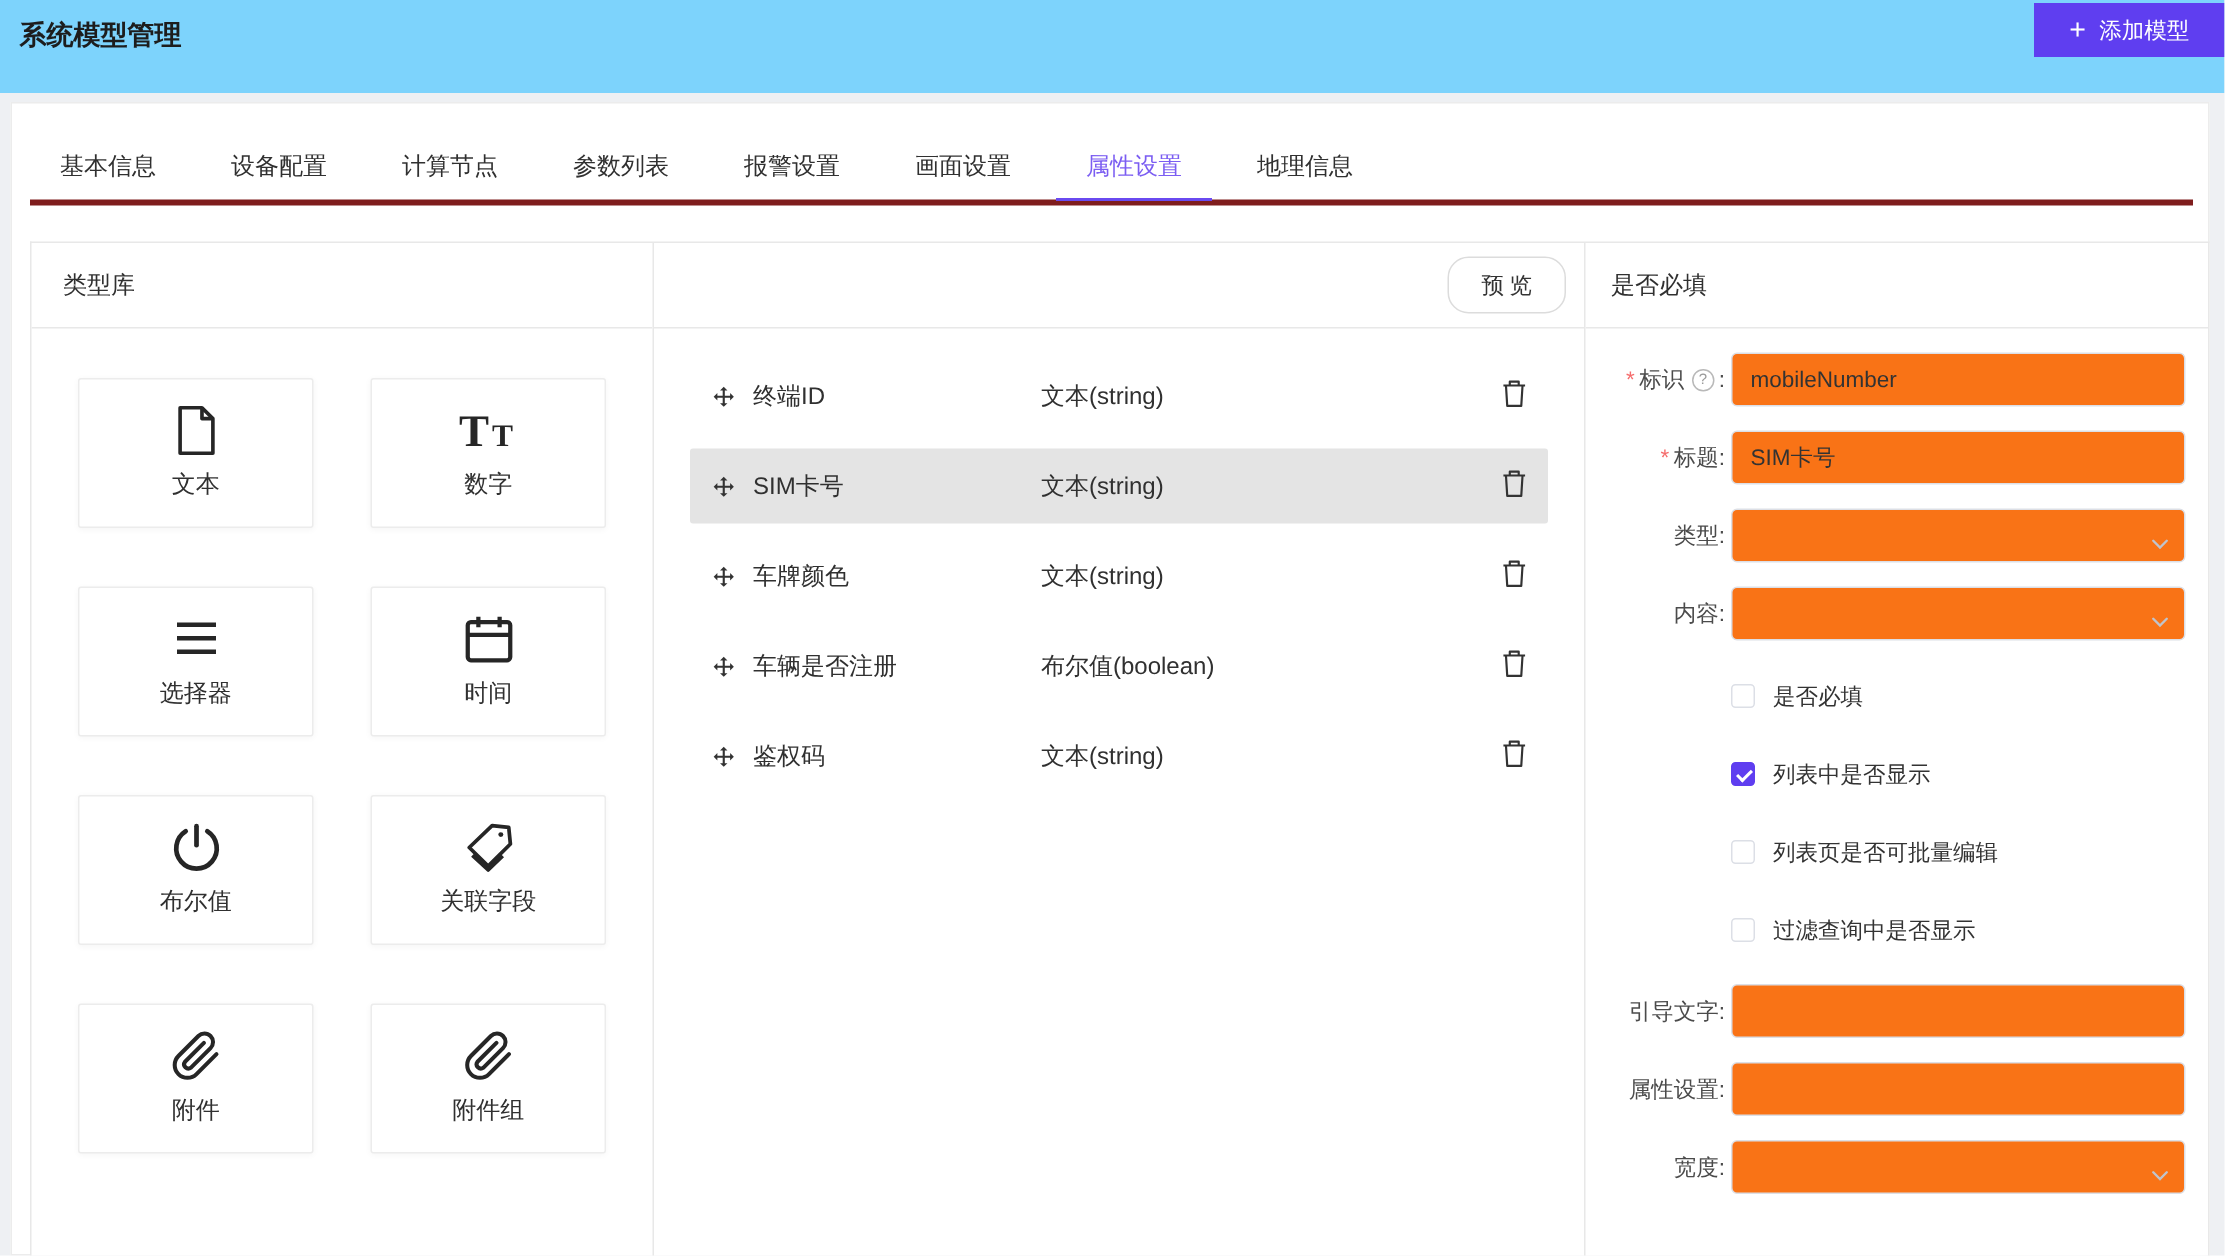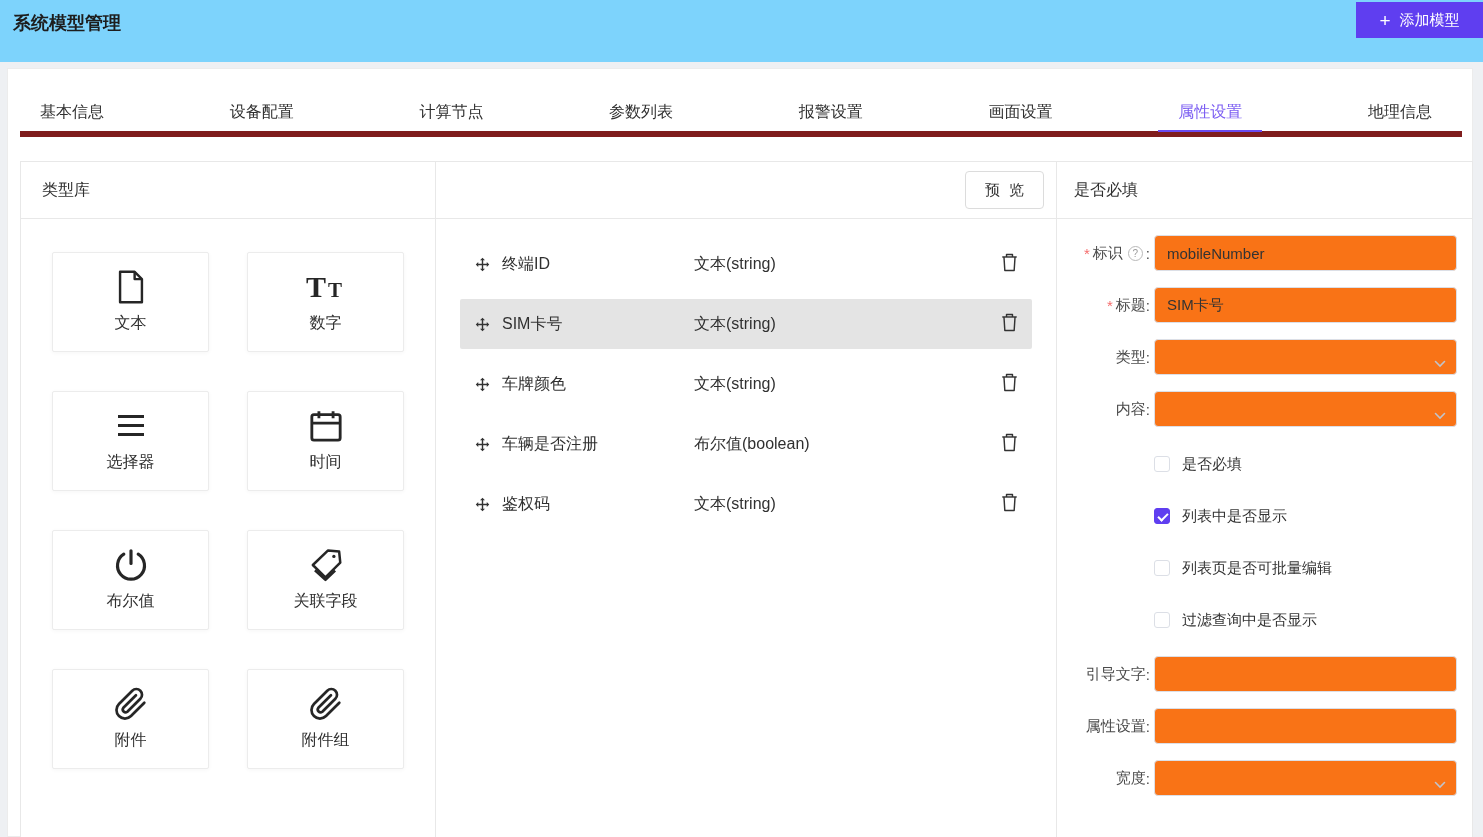--- a/index.html
+++ b/index.html
@@ -21,21 +21,21 @@
   }
   .add-btn .plus { font-size:19px; font-weight:400; line-height:1; }
   
   .card {
     position:absolute; left:7px; top:68px; width:1466px; height:769px;
     background:#fff; border:1px solid #ececec;
   }
   
   .tabbar {
     position:absolute; left:12px; right:10px; top:20px; height:48px;
-    border-bottom:6px solid #7f1d1d; display:flex;justify-content:space-between;
+    border-bottom:4px solid #7f1d1d; display:flex;
   }
   .tab {
     padding:0 20px; margin-right:10px; font-size:16px; color:#303030;
     line-height:45px; cursor:pointer; position:relative; white-space:nowrap;
   }
   .tab.active { color:#7b5df2; }
   .tab.active::after {
     content:""; position:absolute; left:0; right:0; bottom:-1px; height:2px; background:#6a4af0;
   }
   
@@ -110,22 +110,22 @@
     background:#fff; margin-right:12px; position:relative; flex:none;
   }
   .checkbox.checked { background:var(--accent); border-color:var(--accent); }
   .checkbox.checked::after {
     content:""; position:absolute; left:5px; top:1.5px; width:4px; height:8px;
     border:solid #fff; border-width:0 2px 2px 0; transform:rotate(45deg);
   }
   .checkbox-label { font-size:15px; color:#333; }
   
   .preview-btn {
-    height:38px; width:79px; background:#fff; border:1px solid #dcdcdc; border-radius:4px;
-    font-size:15px; color:#333; cursor:pointer; font-family:Liberation Mono, monospace; white-space:nowrap;
+    height:38px; width:79px; background:#fff; border:1px solid #dcdcdc; border-radius:14px;
+    font-size:15px; color:#333; cursor:pointer; font-family:Liberation Serif, serif; white-space:nowrap;
   }
 </style>
 </head>
 <body>
 
 <div class="topbar">
   <div class="page-title">系统模型管理</div>
   <button class="add-btn">
     <span class="plus">+</span>
     <span>添加模型</span>

